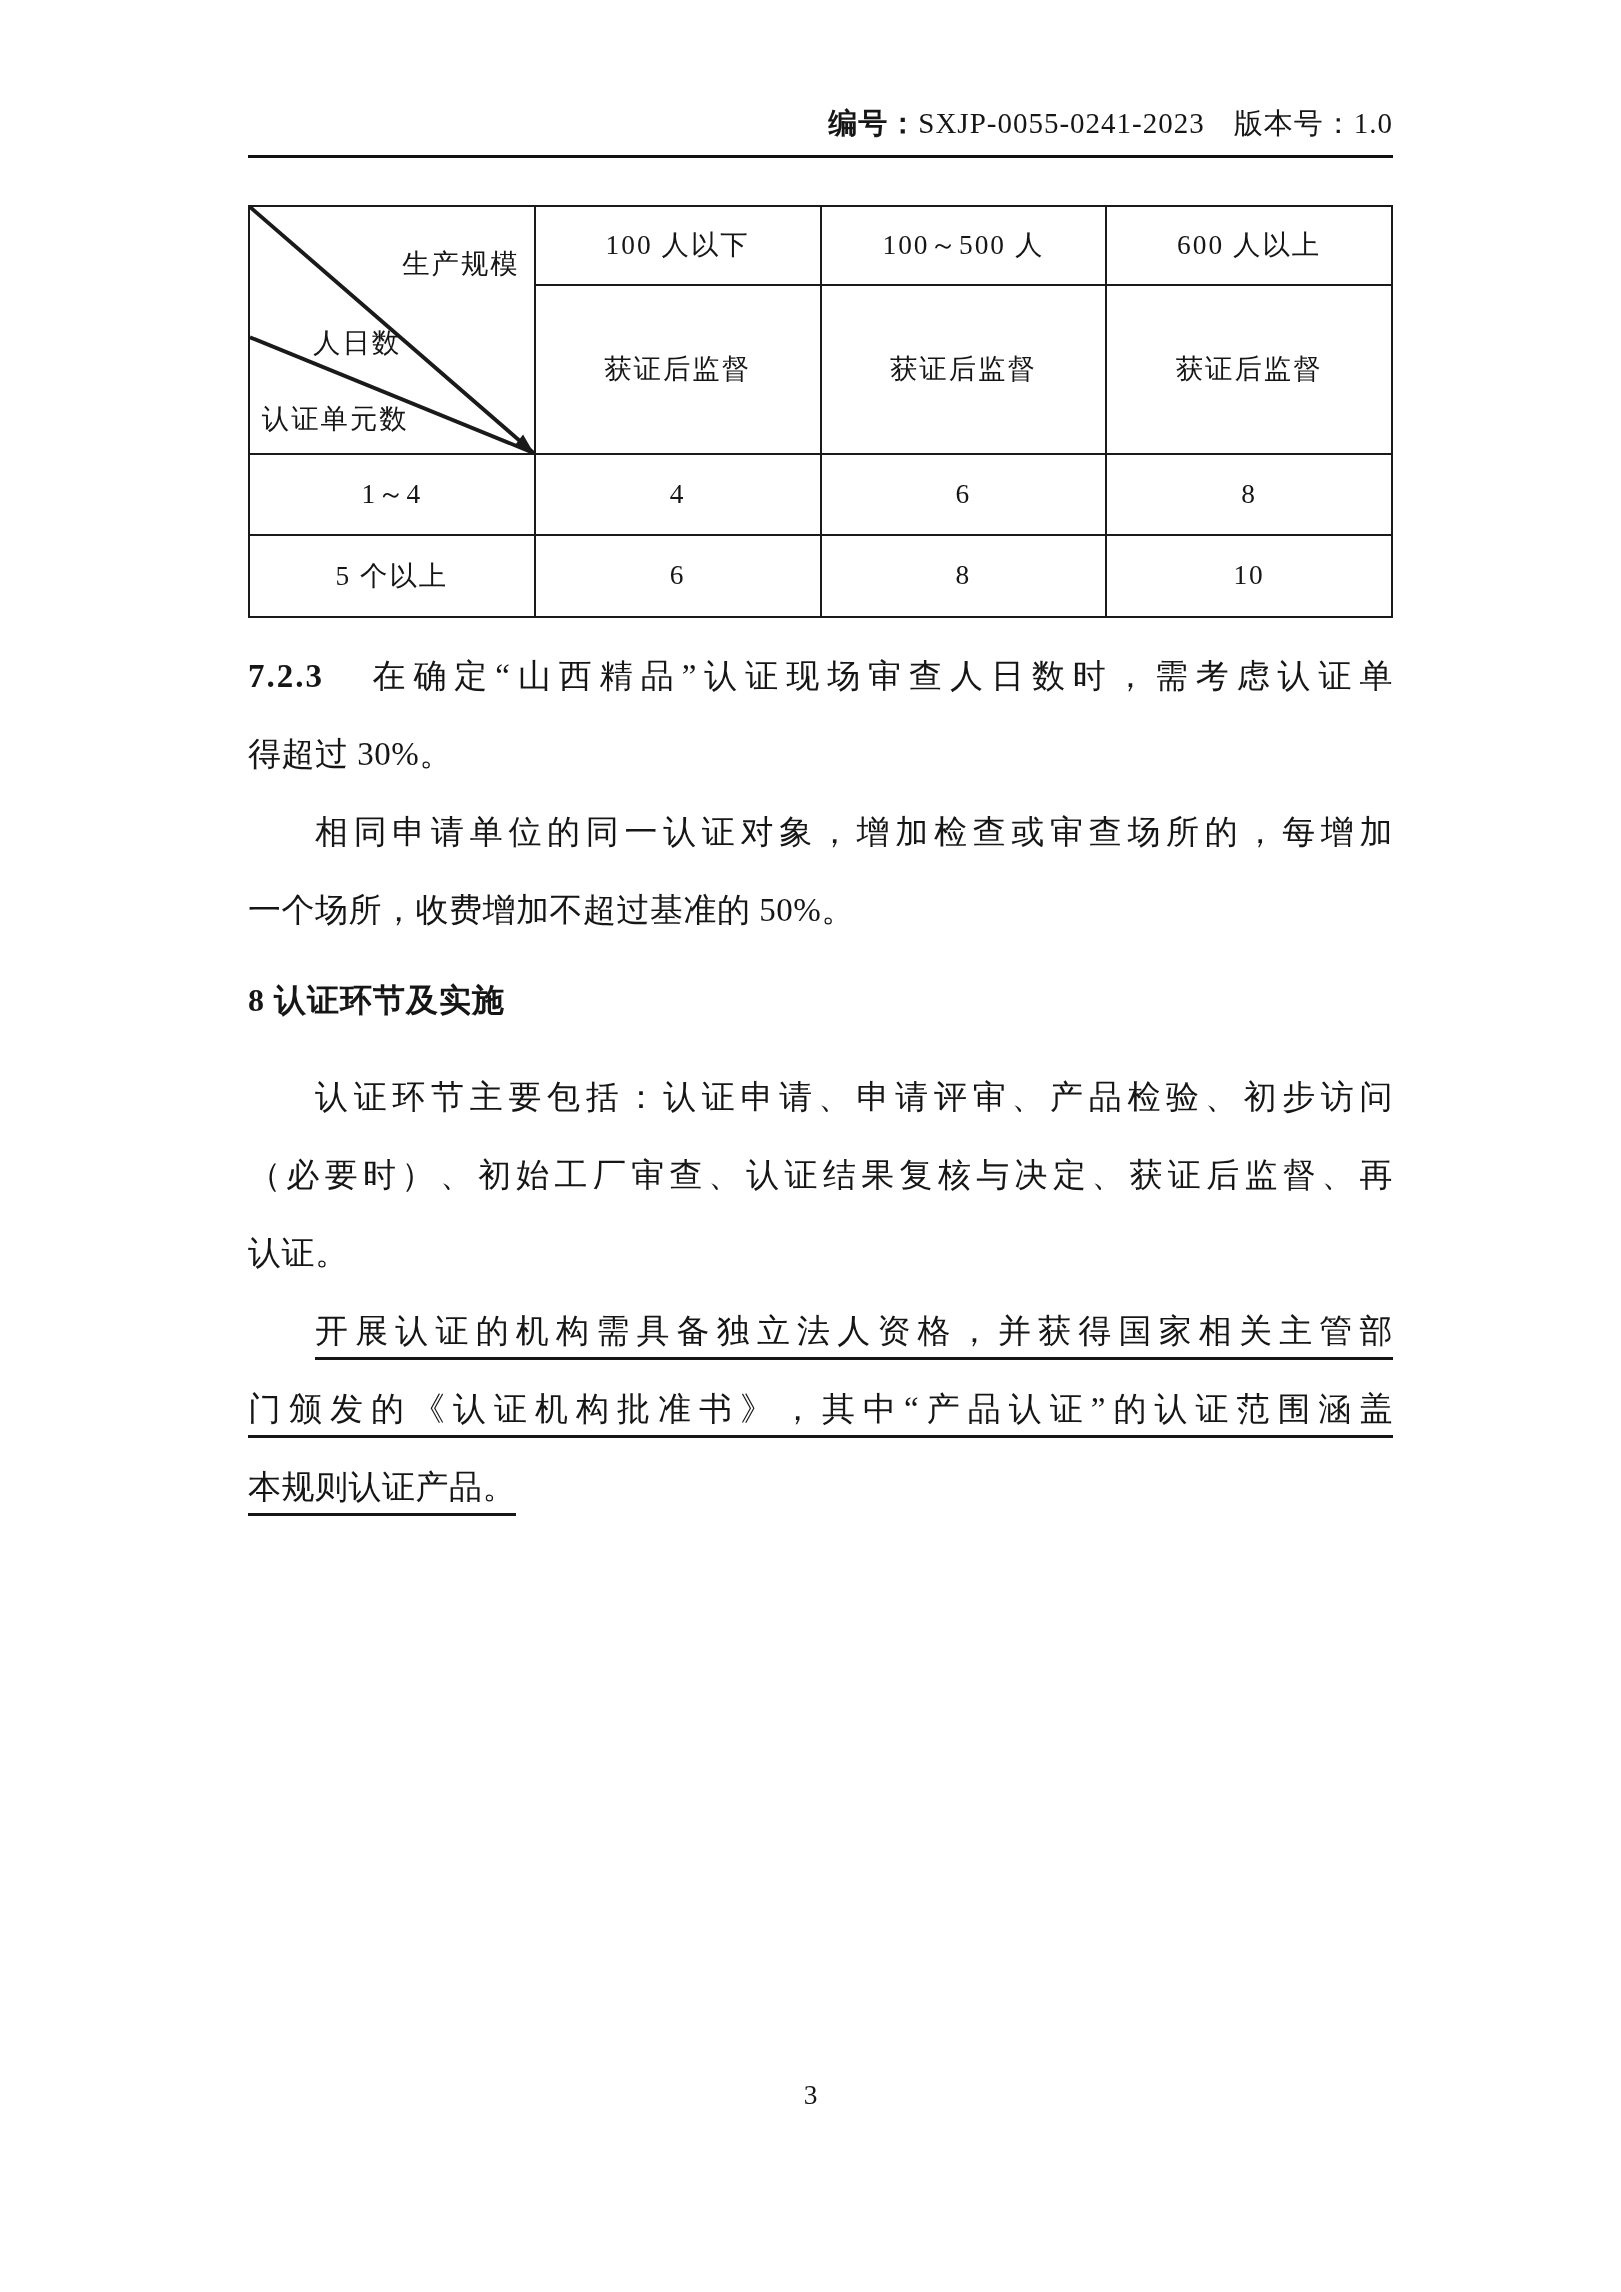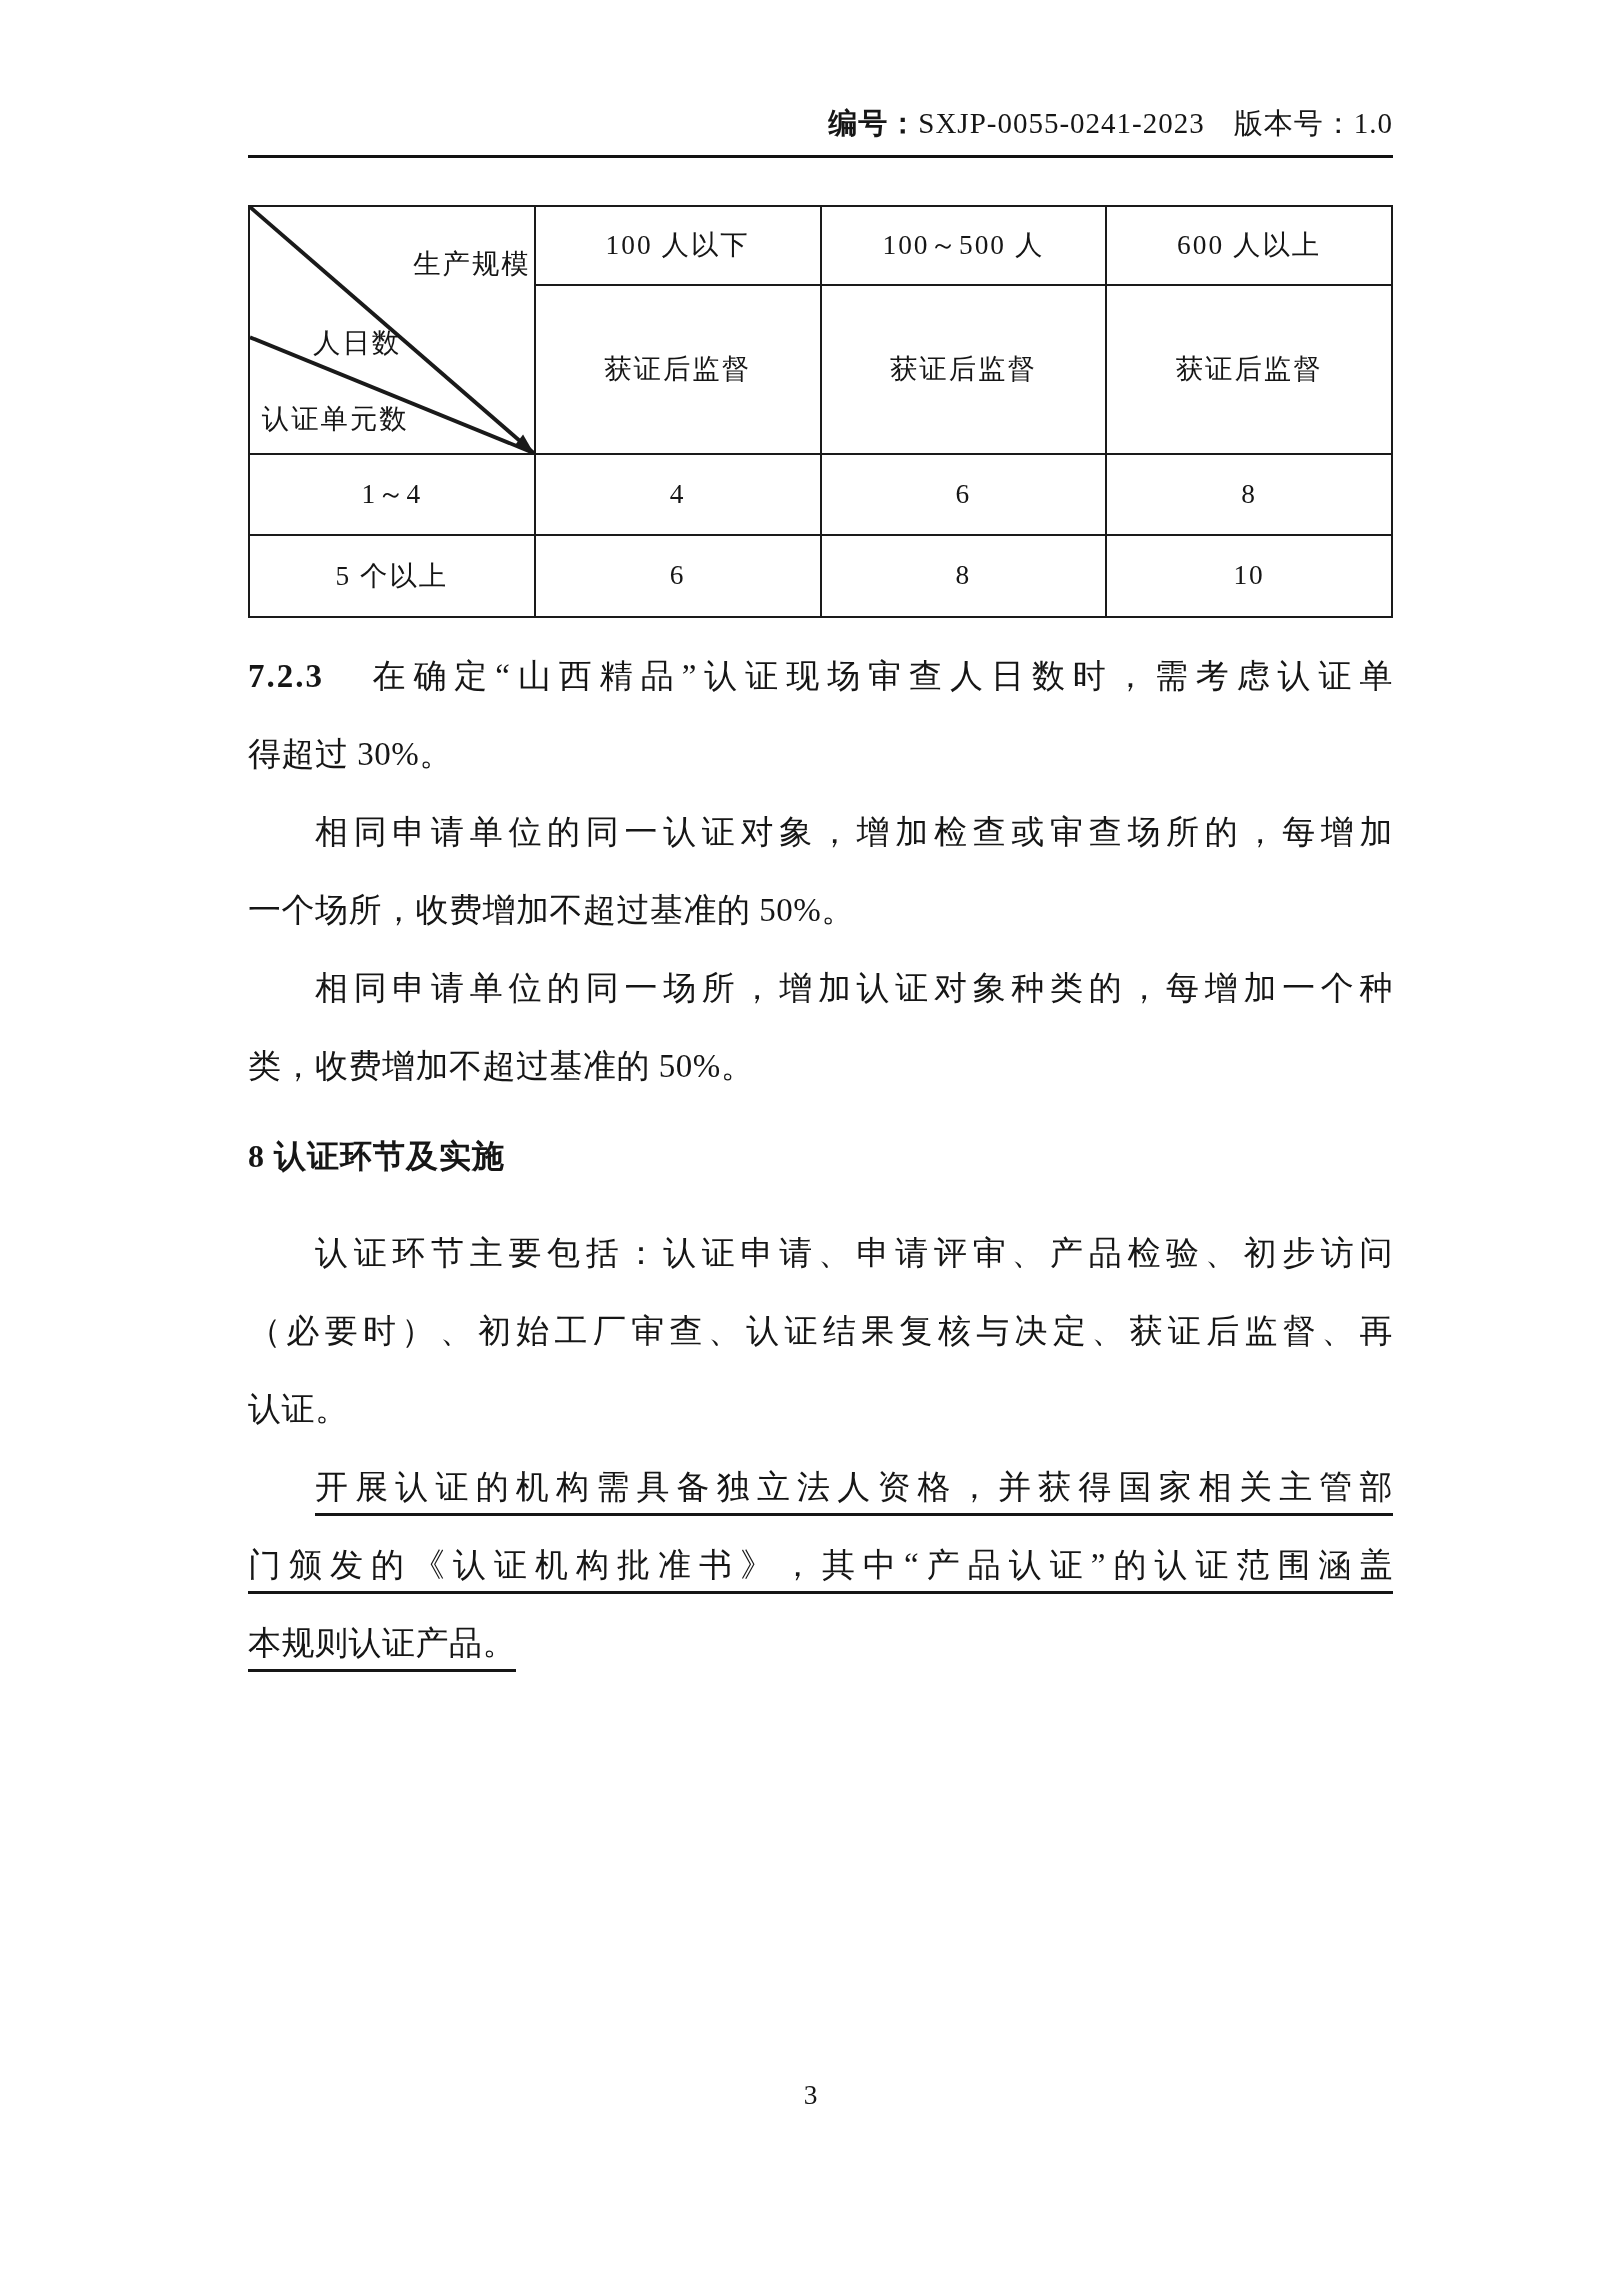--- a/index.html
+++ b/index.html
@@ -74,21 +74,21 @@
     width: 100%; height: 100%;
     display: block;
   }
   .diag-label {
     position: absolute;
     font-size: 27.4px;
     letter-spacing: 2px;
     line-height: 29px;
     white-space: nowrap;
   }
-  .diag-top    { right: 3px; top: 43px; text-align: center; }
+  .diag-top    { right: 14px; top: 43px; text-align: center; }
   .diag-middle { left: 63px;  top: 122px; text-align: right; }
   .diag-bottom { left: 11.8px;  top: 198px; }
 
   
   .para { margin: 0; font-size: 33px; }
   .line {
     line-height: 78px;
     height: 78px;
     text-align: justify;
     text-align-last: justify;
@@ -170,24 +170,20 @@
     <div class="para p723">
       <div class="line"><span class="pnum">7.2.3</span><span>在确定“山西精品”认证现场审查人日数时，需考虑认证单</span></div>
       <div class="line last">得超过 30%。</div>
     </div>
 
     <div class="para">
       <div class="line indent">相同申请单位的同一认证对象，增加检查或审查场所的，每增加</div>
       <div class="line last">一个场所，收费增加不超过基准的 50%。</div>
     </div>
 
-    <div class="para">
-      <div class="line indent">相同申请单位的同一场所，增加认证对象种类的，每增加一个种</div>
-      <div class="line last">类，收费增加不超过基准的 50%。</div>
-    </div>
 
     <div class="heading h8">8 认证环节及实施</div>
 
     <div class="para p8-intro">
       <div class="line indent">认证环节主要包括：认证申请、申请评审、产品检验、初步访问</div>
       <div class="line">（必要时）、初始工厂审查、认证结果复核与决定、获证后监督、再</div>
       <div class="line last">认证。</div>
     </div>
 
     <div class="para u">

